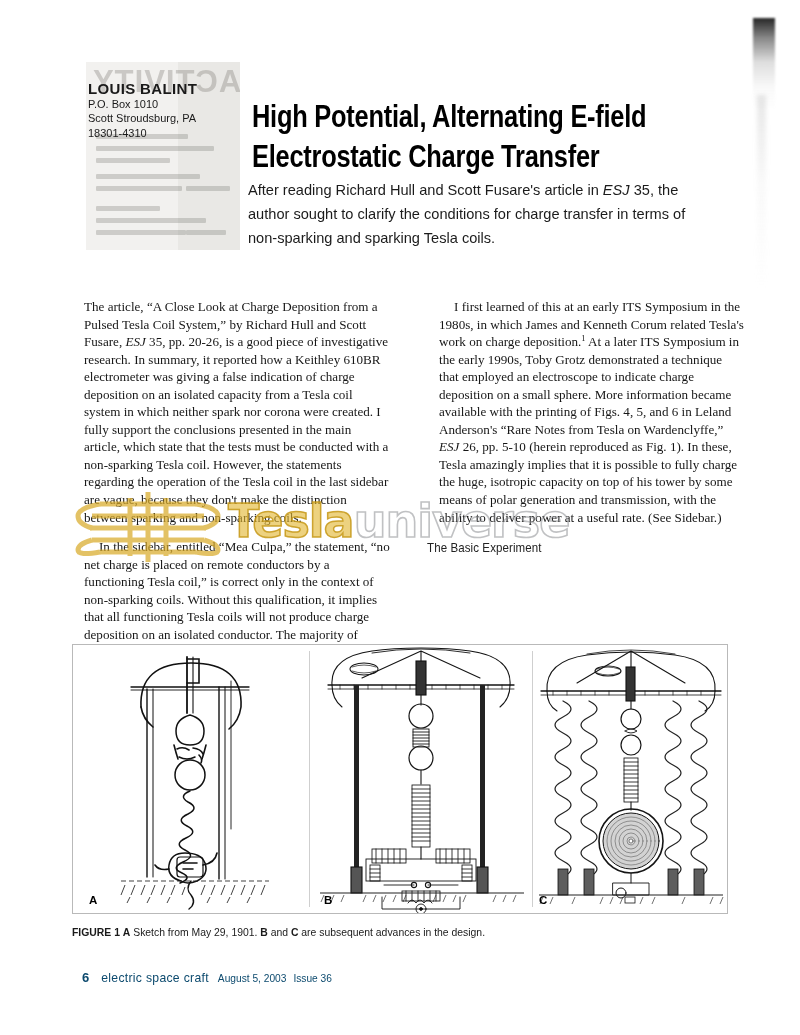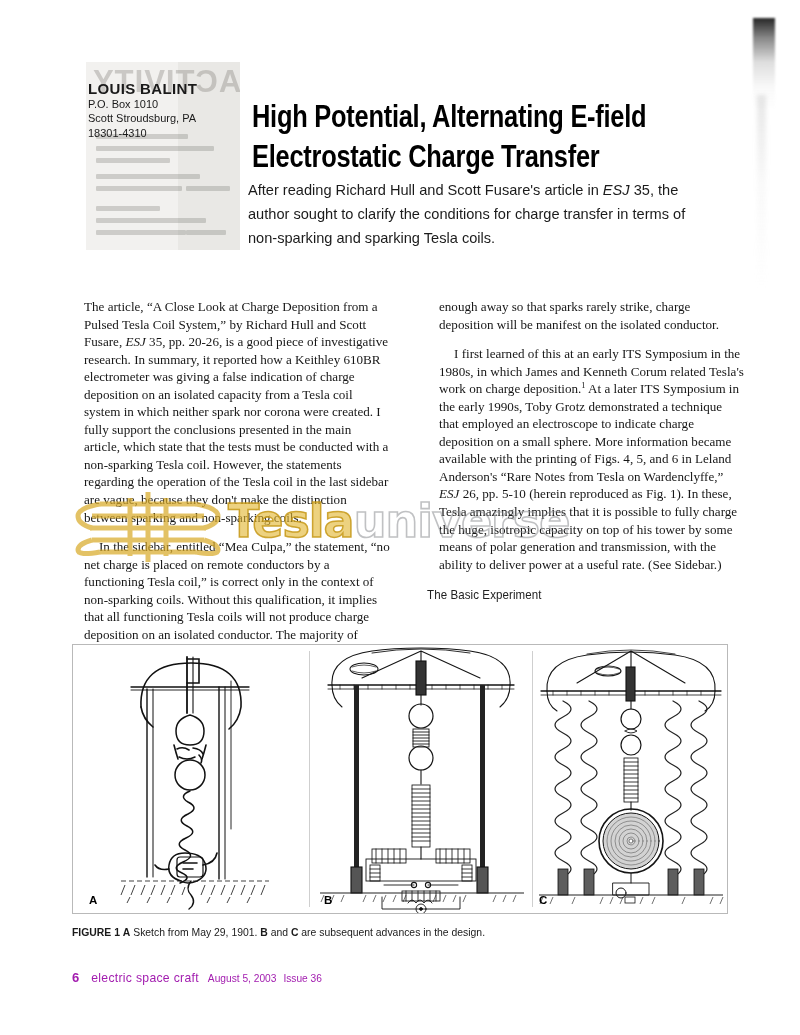--- a/index.html
+++ b/index.html
@@ -202,23 +202,23 @@
     width: 660px;
     font-family: "Liberation Sans", "DejaVu Sans", sans-serif;
     font-size: 10.4px;
     line-height: 14px;
     color: #1a1a1a;
   }
   #figure-caption b { font-weight: bold; }
 
   
   #footer {
-    position: absolute; left: 72px; top: 968px;
+    position: absolute; left: 82px; top: 968px;
     font-family: "Liberation Sans Narrow", "Liberation Sans", sans-serif;
-    color: #a21caf;
+    color: #0c4a6e;
     white-space: nowrap;
   }
   #footer .pg {
     font-weight: bold; font-size: 13px;
     margin-right: 12px;
     font-family: "Liberation Sans", sans-serif;
   }
   #footer .pub { font-size: 12.2px; margin-right: 9px; letter-spacing: 0.3px; }
   #footer .dt  { font-size: 10.2px; margin-right: 7px; }
   #footer .iss { font-size: 10.2px; }
@@ -260,21 +260,20 @@
 <div id="deck">
   <span>After reading Richard Hull and Scott Fusare's article in </span><i>ESJ</i><span> 35, the author sought to clarify the conditions for charge transfer in terms of non-sparking and sparking Tesla coils.</span>
 </div>
 
 <div class="col" id="col-left">
   <p><span>The article, “A Close Look at Charge Deposition from a Pulsed Tesla Coil System,” by Richard Hull and Scott Fusare, </span><i>ESJ</i><span> 35, pp. 20-26, is a good piece of investigative research. In summary, it reported how a Keithley 610BR electrometer was giving a false indication of charge deposition on an isolated capacity from a Tesla coil system in which neither spark nor corona were created. I fully support the conclusions presented in the main article, which state that the tests must be conducted with a non-sparking Tesla coil. However, the statements regarding the operation of the Tesla coil in the last sidebar are vague, because they don't make the distinction between sparking and non-sparking coils.</span></p>
   <p class="indent">In the sidebar, entitled “Mea Culpa,” the statement, “no net charge is placed on remote conductors by a functioning Tesla coil,” is correct only in the context of non-sparking coils. Without this qualification, it implies that all functioning Tesla coils will not produce charge deposition on an isolated conductor. The majority of functioning Tesla coils are, in fact, intended to produce spark and corona. Thus, with a properly placed, isolated conductor, such as a sphere or toroid, located near the resonator top load but far</p>
 </div>
 
 <div class="col" id="col-right">
-  <p>enough away so that sparks rarely strike, charge deposition will be manifest on the isolated conductor.</p>
   <p class="indent"><span>I first learned of this at an early ITS Symposium in the 1980s, in which James and Kenneth Corum related Tesla's work on charge deposition.</span><sup>1</sup><span> At a later ITS Symposium in the early 1990s, Toby Grotz demonstrated a technique that employed an electroscope to indicate charge deposition on a small sphere. More information became available with the printing of Figs. 4, 5, and 6 in Leland Anderson's “Rare Notes from Tesla on Wardenclyffe,” </span><i>ESJ</i><span> 26, pp. 5-10 (herein reproduced as Fig. 1). In these, Tesla amazingly implies that it is possible to fully charge the huge, isotropic capacity on top of his tower by some means of polar generation and transmission, with the ability to deliver power at a useful rate. (See Sidebar.)</span></p>
   <p class="subhead">The Basic Experiment</p>
 </div>
 
 <div id="watermark">
   <svg class="wm-logo" width="152" height="74" viewBox="0 0 152 74">
     <g fill="none" stroke="#d9ab2a" stroke-width="5" opacity="0.72">
       <path d="M28 14 h96"></path>
       <path d="M20 26 h112"></path>
       <path d="M18 38 h116"></path>

